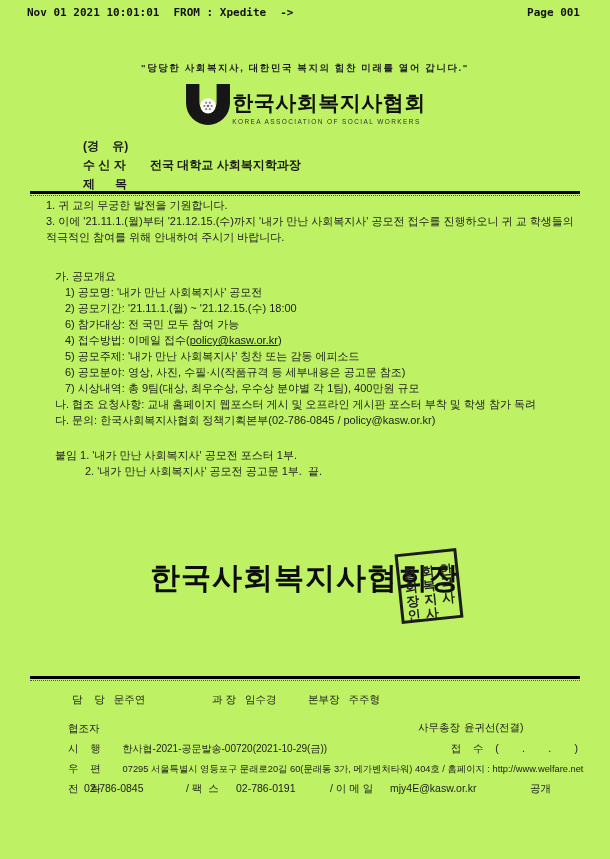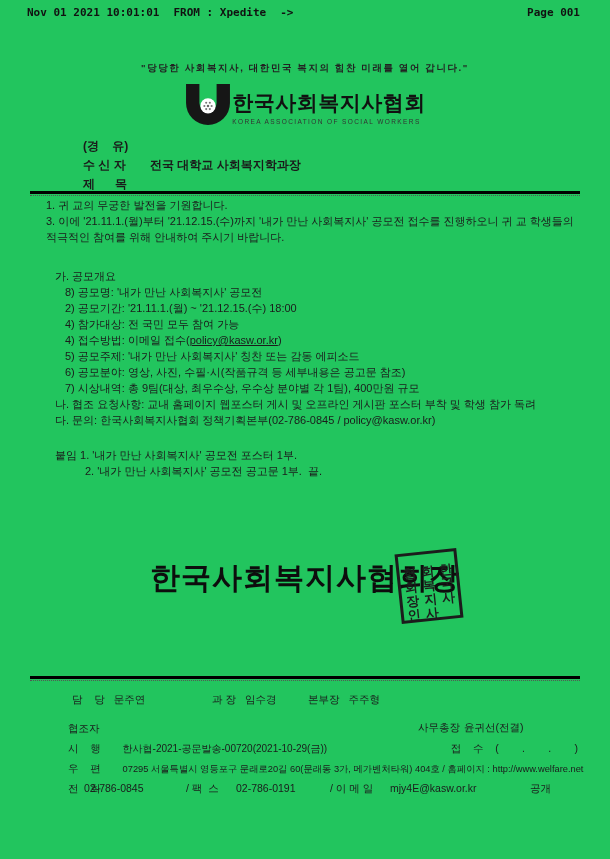--- a/index.html
+++ b/index.html
@@ -1,19 +1,19 @@
 <!DOCTYPE html>
 <html><head>
 <meta charset="utf-8">
 <style>
   * { margin:0; padding:0; box-sizing:border-box; }
   html,body { background:#ffffff; }
   .page {
     position:relative; width:610px; height:859px; margin:0 auto;
-    background:#22c55e; color:#1a1a1a; overflow:hidden;
+    background:#bef264; color:#1a1a1a; overflow:hidden;
     font-family:"Liberation Sans","DejaVu Sans",sans-serif;
   }
   
   .fax-header {
     position:absolute; top:6px; left:27px; right:30px;
     display:flex; justify-content:space-between;
     font-family:"DejaVu Sans Mono","Liberation Mono",monospace;
     font-size:11px; font-weight:bold; color:#111;
   }
   .fax-left span { margin-right:14px; white-space:pre; }
@@ -141,23 +141,23 @@
     </div>
   </div>
 
   <div class="divider divider-1"></div>
 
   <div class="body-text">
     <div class="line">1. 귀 교의 무궁한 발전을 기원합니다.</div>
     <div class="line">3. 이에 '21.11.1.(월)부터 '21.12.15.(수)까지 '내가 만난 사회복지사' 공모전 접수를 진행하오니 귀 교 학생들의 적극적인 참여를 위해 안내하여 주시기 바랍니다.</div>
 
     <div class="line indent1 gap-above-overview">가. 공모개요</div>
-    <div class="line indent2">8) 공모명: '내가 만난 사회복지사' 공모전</div>
+    <div class="line indent2">1) 공모명: '내가 만난 사회복지사' 공모전</div>
     <div class="line indent2">2) 공모기간: '21.11.1.(월) ~ '21.12.15.(수) 18:00</div>
-    <div class="line indent2">4) 참가대상: 전 국민 모두 참여 가능</div>
+    <div class="line indent2">6) 참가대상: 전 국민 모두 참여 가능</div>
     <div class="line indent2"><span>4) 접수방법: 이메일 접수(</span><span class="u">policy@kasw.or.kr</span><span>)</span></div>
     <div class="line indent2">5) 공모주제: '내가 만난 사회복지사' 칭찬 또는 감동 에피소드</div>
     <div class="line indent2">6) 공모분야: 영상, 사진, 수필·시(작품규격 등 세부내용은 공고문 참조)</div>
     <div class="line indent2">7) 시상내역: 총 9팀(대상, 최우수상, 우수상 분야별 각 1팀), 400만원 규모</div>
     <div class="line indent1">나. 협조 요청사항: 교내 홈페이지 웹포스터 게시 및 오프라인 게시판 포스터 부착 및 학생 참가 독려</div>
     <div class="line indent1">다. 문의: 한국사회복지사협회 정책기획본부(02-786-0845 / policy@kasw.or.kr)</div>
 
     <div class="line indent1 gap-above-attach">붙임 1. '내가 만난 사회복지사' 공모전 포스터 1부.</div>
     <div class="line attach2">2. '내가 만난 사회복지사' 공모전 공고문 1부.  끝.</div>
   </div>

